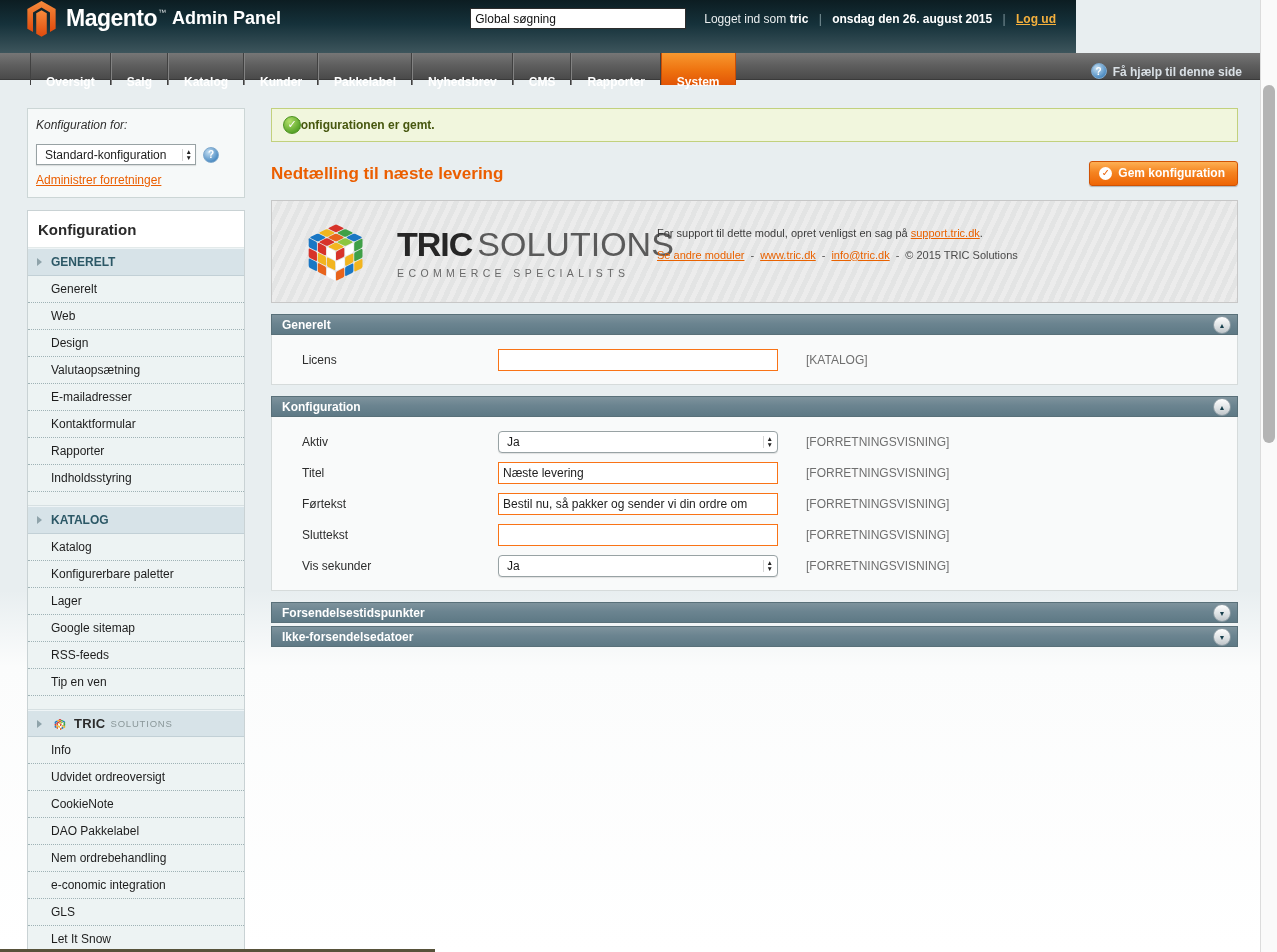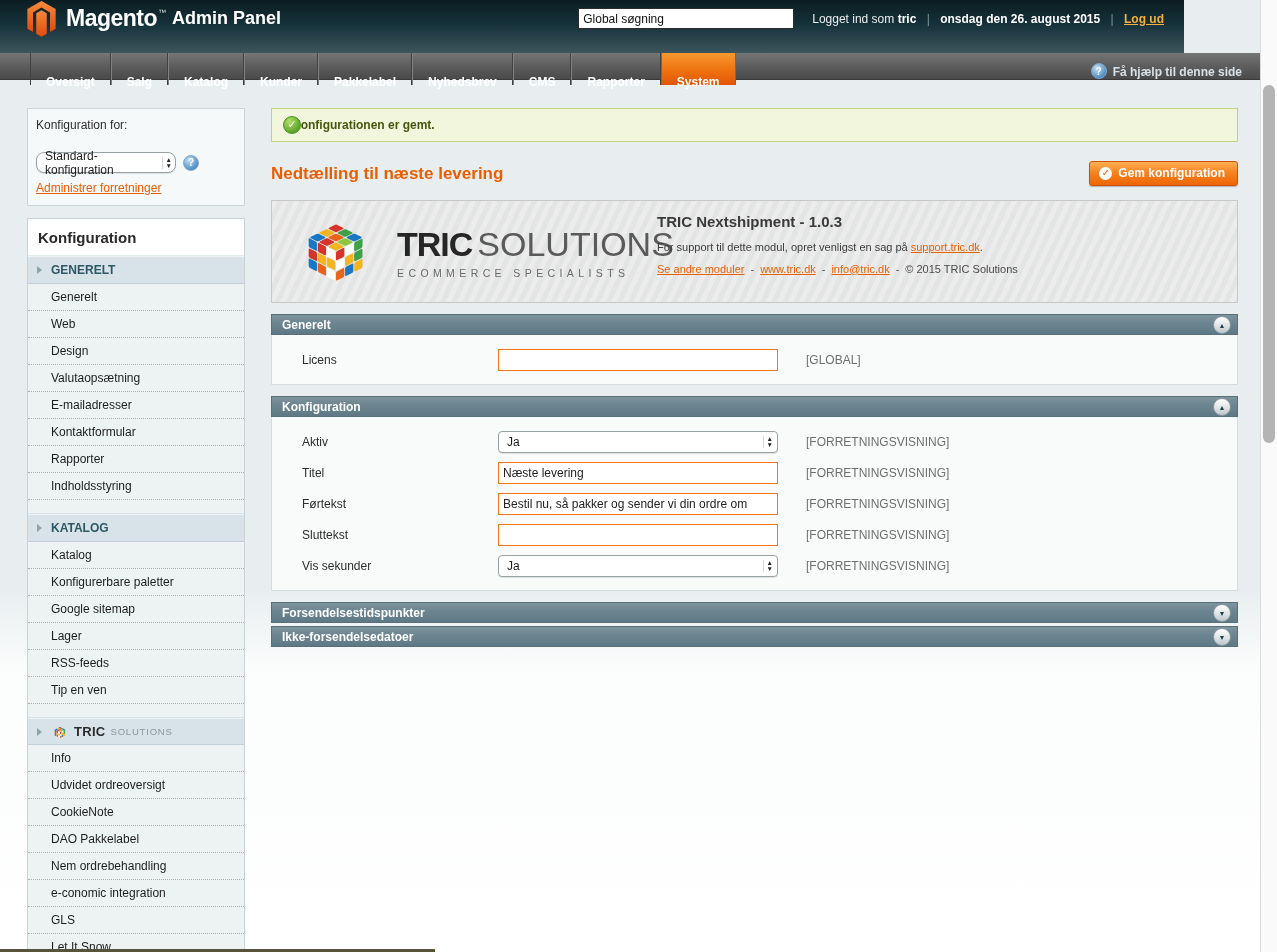--- a/index.html
+++ b/index.html
@@ -6,21 +6,21 @@
   html,body { width:1277px; height:952px; overflow:hidden; }
   body {
     font-family:"Liberation Sans","DejaVu Sans",sans-serif;
     background:linear-gradient(180deg,#e8eef0 0%,#e8eef0 62%,#fbfcfc 70%,#ffffff 100%);
     position:relative;
   }
   .page { position:relative; width:1277px; height:952px; }
 
   
   .topbar {
-    width:1184px; height:53px; box-sizing:border-box;
+    width:1076px; height:53px; box-sizing:border-box;
     background:linear-gradient(180deg,#0c1d22 0%,#15313a 45%,#3d555c 100%);
     display:flex; align-items:center; justify-content:space-between;
     padding:0 20px 16px 26px;
   }
   .brand { display:flex; align-items:center; color:#fff; }
   .brand .mlogo { width:31px; height:36px; margin-right:9px; display:inline-flex; }
   .brand-name { font-size:23px; font-weight:bold; letter-spacing:-0.5px; }
   .brand-tm { font-size:8px; vertical-align:top; position:relative; top:-6px; color:#d8dee0; margin:0 2px 0 1px; }
   .brand-suffix { font-size:18px; font-weight:bold; margin-left:4px; }
   .top-right { display:flex; align-items:center; }
@@ -60,25 +60,25 @@
 
   
   .content { display:flex; align-items:flex-start; padding:28px 39px 0 27px; gap:26px; }
 
   
   .sidebar { flex:0 0 218px; width:218px; }
   .scope-box {
     background:#f6f9f9; border:1px solid #ccd6d6; padding:9px 8px 10px;
     font-size:12px; color:#2e2e2e;
   }
-  .scope-box .scope-label { display:block; margin-bottom:20px; }
+  .scope-box .scope-label { display:block; margin-bottom:12px;font-style:italic; }
   .scope-row { display:flex; align-items:center; gap:7px; }
   .mac-select {
-    width:140px; height:21px; box-sizing:border-box; background:#fff;
-    border:1px solid #98a2a4; border-radius:8px; cursor:pointer;
+    width:160px; height:21px; box-sizing:border-box; background:#fff;
+    border:1px solid #98a2a4; border-radius:0; cursor:pointer;
     display:flex; align-items:center; justify-content:space-between;
     padding:0 3px 0 8px; font-size:12px; color:#1c1c1c;
     box-shadow:0 1px 1px rgba(0,0,0,0.10);
   }
   .steppers { display:flex; flex-direction:column; align-items:center; justify-content:center;
     border-left:1px solid #d5d5d5; padding-left:3px; }
   .steppers::before { content:"▲"; font-size:6.5px; line-height:6px; color:#222; }
   .steppers::after  { content:"▼"; font-size:6.5px; line-height:6px; color:#222; }
   .manage-link { display:inline-block; margin-top:8px; color:#eb5e00; text-decoration:underline; cursor:pointer; font-size:12px; }
 
@@ -269,22 +269,22 @@
             <div class="side-item">Design</div>
             <div class="side-item">Valutaopsætning</div>
             <div class="side-item">E-mailadresser</div>
             <div class="side-item">Kontaktformular</div>
             <div class="side-item">Rapporter</div>
             <div class="side-item">Indholdsstyring</div>
             <div class="side-gap"></div>
             <div class="side-sec">KATALOG</div>
             <div class="side-item">Katalog</div>
             <div class="side-item">Konfigurerbare paletter</div>
+            <div class="side-item">Lager</div>
             <div class="side-item">Google sitemap</div>
-            <div class="side-item">Lager</div>
             <div class="side-item">RSS-feeds</div>
             <div class="side-item">Tip en ven</div>
             <div class="side-gap"></div>
             <div class="side-sec brand">
               <svg viewBox="0 0 100 76" width="18" height="14">
                 <g transform="matrix(0.9,0.45,-0.9,0.45,50,10)">
                   <rect x="0" y="0" width="10" height="10" rx="1.6" fill="#d7332a"></rect>
                   <rect x="11" y="0" width="10" height="10" rx="1.6" fill="#3fa047"></rect>
                   <rect x="22" y="0" width="10" height="10" rx="1.6" fill="#1a77c4"></rect>
                   <rect x="0" y="11" width="10" height="10" rx="1.6" fill="#f2b51f"></rect>
@@ -386,39 +386,38 @@
               </svg></span>
           <div class="logotype">
             <div class="l1">
               <span class="w1">TRIC</span>
               <span class="w2">SOLUTIONS</span>
             </div>
             <div class="l2">ECOMMERCE SPECIALISTS</div>
           </div>
         </div>
         <div class="banner-right">
-          <h4>TRIC Nextshipment - 1.0.3</h4>
           <p>
             <span class="sup-prefix">For support til dette modul, opret venligst en sag på</span><a class="blink">support.tric.dk</a><span>.</span>
           </p>
           <p id="banner-links"><a class="blink">Se andre moduler</a><span class="bsep">-</span><a class="blink">www.tric.dk</a><span class="bsep">-</span><a class="blink">info@tric.dk</a><span class="bsep">-</span><span class="bcopy">© 2015 TRIC Solutions</span></p>
         </div>
       </div>
 
       <div id="sections">
           <div class="cfg-section">
             <div class="cfg-head">
               <span>Generelt</span>
               <button class="collapse-btn up"></button>
             </div>
             <div class="cfg-body">
               <div class="f-row">
                 <span class="f-label">Licens</span>
                 <input class="f-input" value="" style="">
-                <span class="f-scope">[GLOBAL]</span>
+                <span class="f-scope">[KATALOG]</span>
               </div>
             </div>
           </div>
           <div class="cfg-section">
             <div class="cfg-head">
               <span>Konfiguration</span>
               <button class="collapse-btn up"></button>
             </div>
             <div class="cfg-body">
               <div class="f-row">

